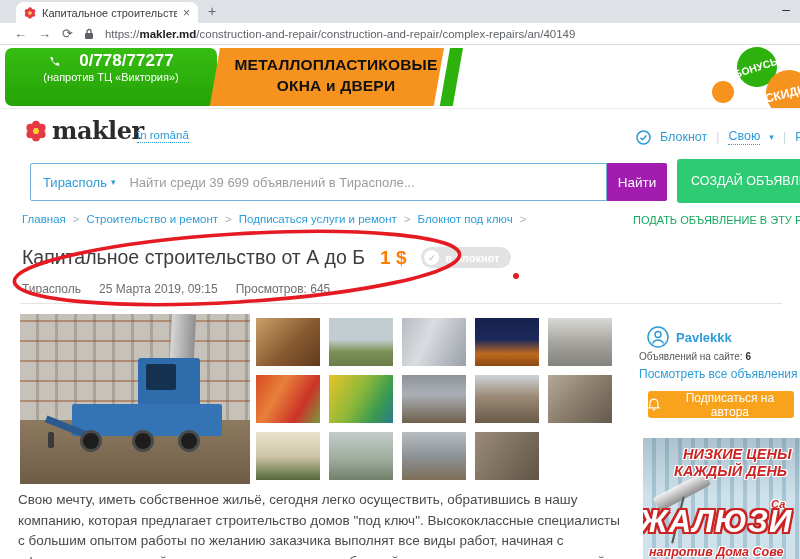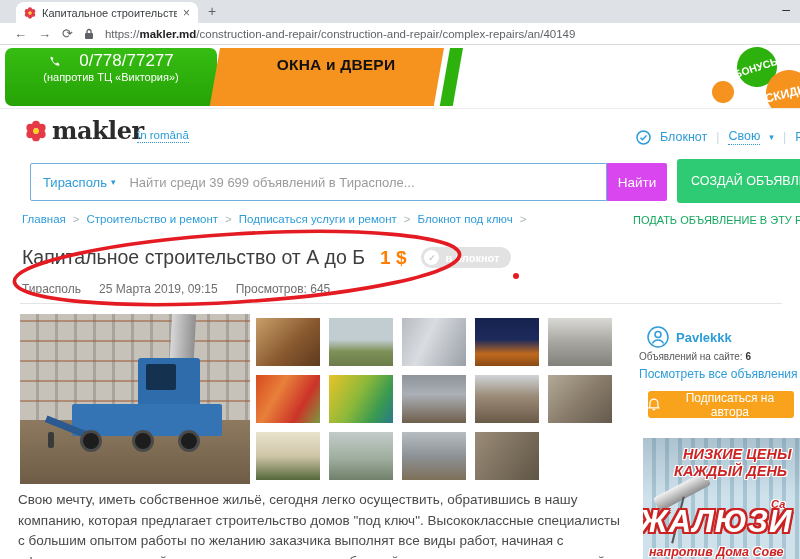--- a/index.html
+++ b/index.html
@@ -15,21 +15,21 @@
   .win-min{position:absolute;right:10px;top:1px;font-size:14px;color:#333}
   .navbar{position:absolute;left:0;top:23px;width:800px;height:22px;background:#fff;border-bottom:1px solid #d8dbdf;display:flex;align-items:center;gap:11px;padding:0 0 0 14px}
   .nav-ico{color:#5f6368;font-size:13px;line-height:1}
   .url{display:flex;align-items:center;font-size:11.5px;white-space:nowrap}
   .url-scheme,.url-path{color:#5f6368}
   .url-host{color:#202124;font-weight:bold}
 
   
   .promo{position:absolute;left:0;top:46px;width:800px;height:63px;background:#fff;border-bottom:1px solid #ececec;overflow:hidden}
   .promo-green{position:absolute;left:5px;top:2px;width:212px;height:58px;border-radius:7px;background:linear-gradient(#36bd12,#26a306);color:#fff;text-align:center;padding-top:3px}
-  .promo-phone{font-size:17px;font-weight:normal;display:flex;align-items:center;justify-content:center;gap:18px}
+  .promo-phone{font-size:17px;font-weight:bold;display:flex;align-items:center;justify-content:center;gap:18px}
   .promo-addr{font-size:12.5px;font-weight:bold;line-height:1.25}
   .promo-note{font-size:11px;line-height:1.2}
   .promo-orange{position:absolute;left:220px;top:2px;width:224px;height:58px;background:#f6921e;transform:skewX(-10deg);transform-origin:left top}
   .promo-stripe{position:absolute;left:450px;top:2px;width:13px;height:58px;background:#2db10c;transform:skewX(-10deg);transform-origin:left top}
   .promo-orange-text{position:absolute;left:228px;top:9px;width:216px;text-align:center;color:#111;font-weight:bold;font-size:15.5px;line-height:1.35;letter-spacing:.2px}
   .badge-bonus{position:absolute;left:737px;top:1px;width:40px;height:40px;border-radius:50%;background:#2db10c;color:#fff;font-weight:bold;font-size:10.5px;display:flex;align-items:center;justify-content:center;transform:rotate(-18deg)}
   .badge-dot{position:absolute;left:712px;top:35px;width:22px;height:22px;border-radius:50%;background:#f6921e}
   .badge-skid{position:absolute;left:766px;top:24px;width:46px;height:46px;border-radius:50%;background:#f6921e;color:#fff;font-weight:bold;font-size:12px;display:flex;align-items:center;justify-content:center;transform:rotate(-14deg)}
 
   
@@ -40,21 +40,21 @@
   .hdr-sep{color:#c9d6de}
   .hdr-login{border-bottom:1px dotted #2d9cd8;padding-bottom:1px}
   .hdr-caret{font-size:9px}
 
   
   .search-box{position:absolute;left:30px;top:163px;width:577px;height:38px;border:1px solid #6fb1dd;border-radius:2px 0 0 2px;display:flex;align-items:center;padding:0 12px;background:#fff}
   .search-city{color:#2d9cd8;font-size:13px;margin-right:4px}
   .search-caret{color:#2d9cd8;font-size:9px;margin-right:14px}
   .search-input{flex:1;border:none;outline:none;font-size:13px;color:#333;font-family:"Liberation Sans",sans-serif}
   .search-input::placeholder{color:#9b9b9b}
-  .btn-find{position:absolute;left:607px;top:163px;width:60px;height:38px;background:#d946ef;color:#fff;border:none;font-size:13.5px;border-radius:0 2px 2px 0;font-family:"Liberation Sans",sans-serif}
+  .btn-find{position:absolute;left:607px;top:163px;width:60px;height:38px;background:#a21caf;color:#fff;border:none;font-size:13.5px;border-radius:0 2px 2px 0;font-family:"Liberation Sans",sans-serif}
   .btn-create{position:absolute;left:677px;top:159px;width:150px;height:44px;background:#2fca74;color:#fff;border:none;border-radius:3px;font-size:12.5px;text-align:left;padding-left:14px;white-space:nowrap;font-family:"Liberation Sans",sans-serif}
 
   
   .crumbs{position:absolute;left:22px;top:213px;display:flex;align-items:center;gap:7px;font-size:11.5px;white-space:nowrap}
   .crumb{color:#2d9cd8}
   .crumb-sep{color:#a9b4bb}
   .post-link{position:absolute;left:633px;top:214px;font-size:11px;color:#14a85e;white-space:nowrap}
 
   
   .title-row{position:absolute;left:22px;top:246px;display:flex;align-items:center;gap:15px;white-space:nowrap}
@@ -153,20 +153,21 @@
       <svg width="13" height="13" viewBox="0 0 16 16">
           <path d="M3 2c3 0 4 2 3.5 3L5.5 6c.5 2 2.5 4 4.5 4.5l1-1c1-.5 3 .5 3 3.5-4 1-11-6-11-11z" fill="#fff"></path>
         </svg>
       <span>0/778/77277</span>
     </div>
     <div class="promo-note">(напротив ТЦ «Виктория»)</div>
   </div>
   <div class="promo-orange"></div>
   <div class="promo-stripe"></div>
   <div class="promo-orange-text">
+    <div>МЕТАЛЛОПЛАСТИКОВЫЕ</div>
     <div>ОКНА и ДВЕРИ</div>
   </div>
   <div class="badge-bonus">БОНУСЫ</div>
   <div class="badge-dot"></div>
   <div class="badge-skid">СКИДКИ</div>
 </div>
 
 <svg class="logo-flower" viewBox="0 0 24 24">
     <g fill="#e63946">
       <circle cx="12" cy="5" r="4.3"></circle>

